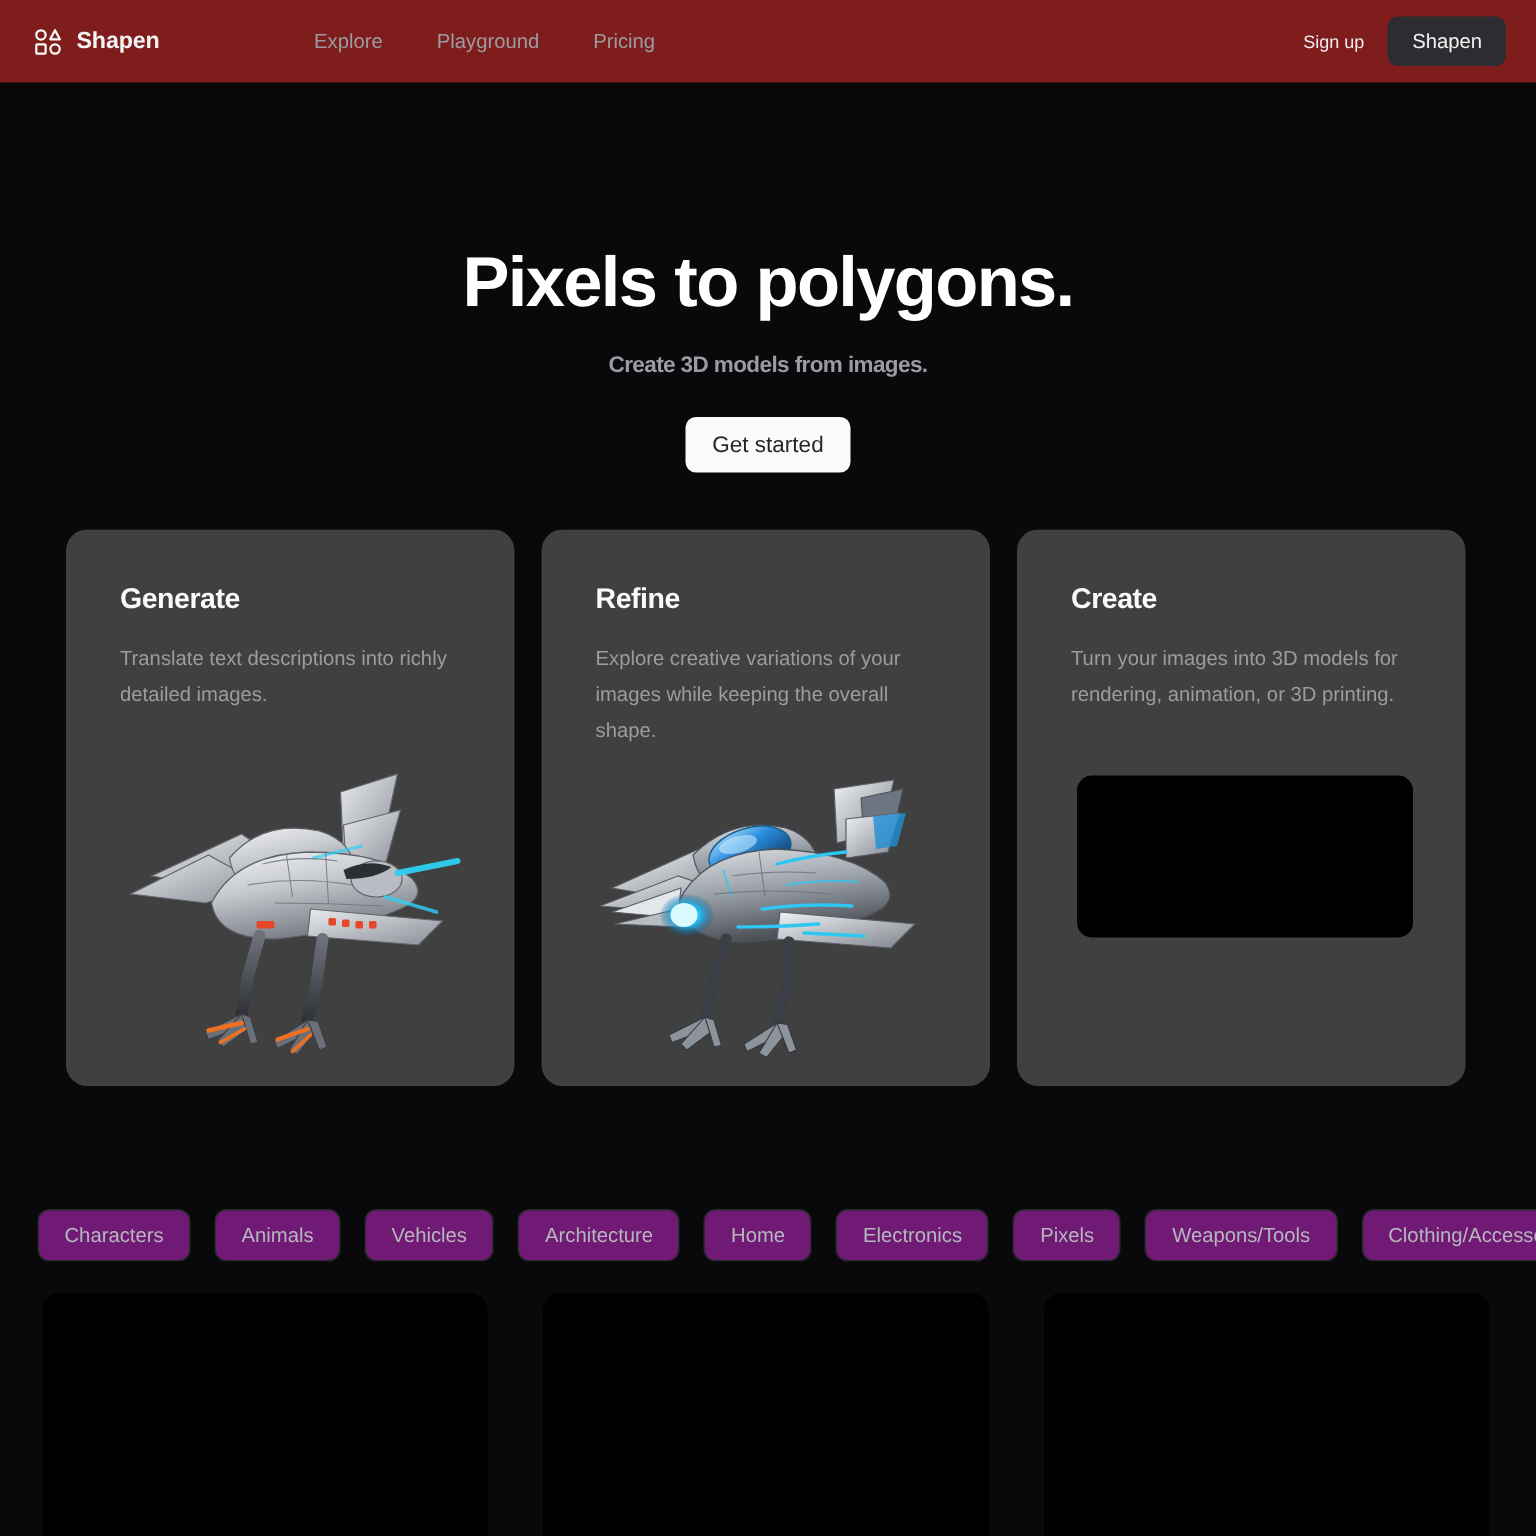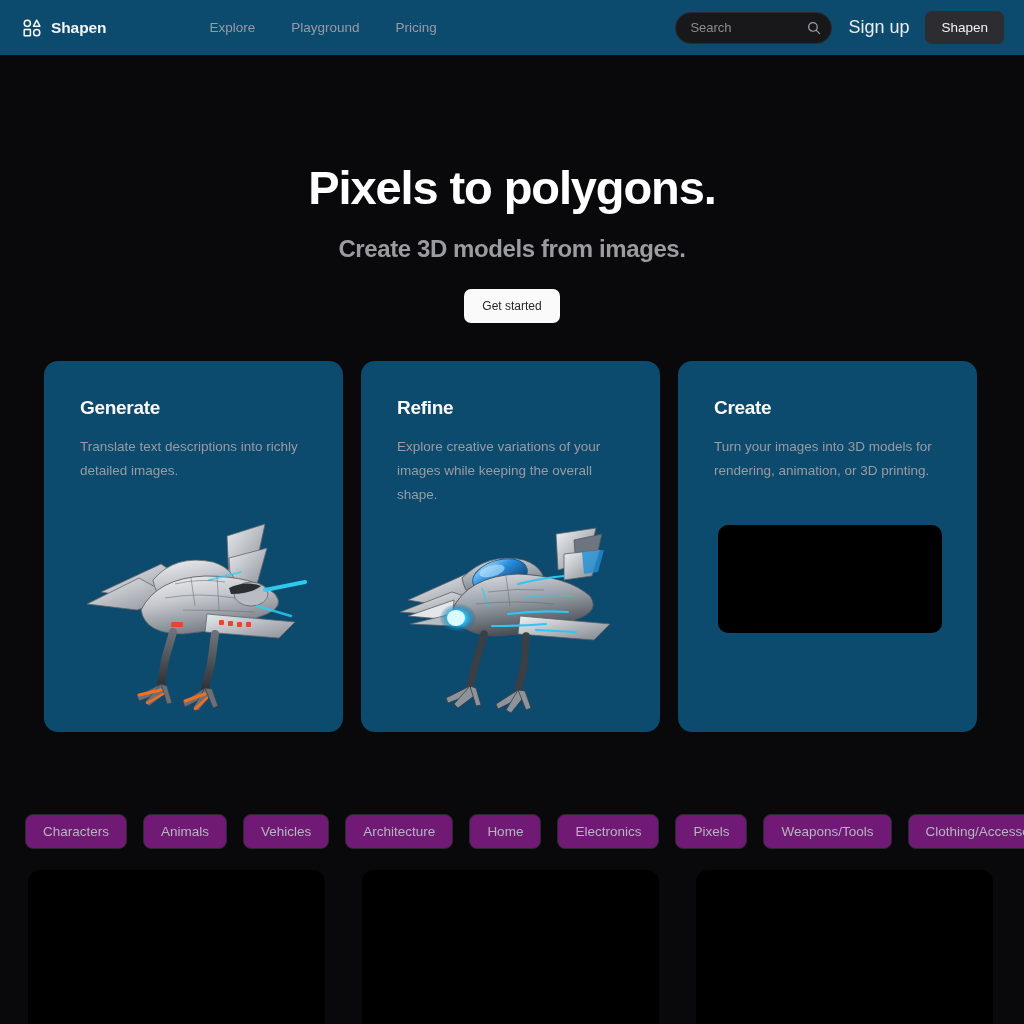--- a/index.html
+++ b/index.html
@@ -9,21 +9,21 @@
     overflow: hidden;
     background: #09090b;
     font-family: "Liberation Sans", sans-serif;
     -webkit-font-smoothing: antialiased;
   }
 
   
   .header {
     position: relative;
     height: 55px;
-    background: #0c4a6e;
+    background: #7f1d1d;
     display: flex;
     align-items: center;
     padding: 0 20px 0 20px;
   }
   .brand {
     display: flex;
     align-items: center;
     gap: 9px;
     margin-left: 2px;
   }
@@ -78,21 +78,21 @@
   .search-icon {
     position: absolute;
     right: 11px;
     top: 50%;
     transform: translateY(-50%);
     width: 14px; height: 14px;
     pointer-events: none;
   }
   .signup-link {
     color: #ededf0;
-    font-size: 18px;
+    font-size: 12px;
     text-decoration: none;
     cursor: pointer;
     white-space: nowrap;
     text-align: right;
   }
   .login-btn {
     background: #2d2d31;
     color: #f4f4f5;
     border: none;
     border-radius: 7px;
@@ -110,50 +110,50 @@
   }
   .hero-title {
     color: #ffffff;
     font-size: 47px;
     font-weight: 700;
     letter-spacing: -1.1px;
     line-height: 1.08;
   }
   .hero-sub {
     color: #9b9ba2;
-    font-size: 24px;
+    font-size: 15px;
     font-weight: 700;
     letter-spacing: -0.4px;
     margin-top: 21px;
   }
   .hero-cta {
     margin-top: 26px;
     background: #fafafa;
     color: #27272a;
     border: none;
     border-radius: 7px;
-    font-size: 12px;
+    font-size: 15px;
     font-family: "Liberation Sans", sans-serif;
     padding: 10px 18px;
     cursor: pointer;
   }
 
   
   .features {
     margin-top: 38px;
     padding-left: 44px;
     display: flex;
     gap: 18px;
     overflow: hidden;
   }
   .feature-card {
     flex: none;
     width: 299px;
     height: 371px;
-    background: #0c4a6e;
+    background: #404040;
     border-radius: 14px;
     padding: 36px 32px 0 36px;
     position: relative;
     overflow: hidden;
     cursor: pointer;
   }
   .feature-title {
     color: #fafafa;
     font-size: 19px;
     font-weight: 700;
@@ -245,27 +245,20 @@
     <span class="brand-name">Shapen</span>
   </div>
 
   <nav class="nav">
     <a class="nav-link">Explore</a>
     <a class="nav-link">Playground</a>
     <a class="nav-link">Pricing</a>
   </nav>
 
   <div class="header-right">
-    <div class="search-wrap">
-      <input class="search-input" type="text" placeholder="Search" style="">
-      <svg class="search-icon" viewBox="0 0 16 16">
-        <circle cx="6.8" cy="6.8" r="4.9" fill="none" stroke="#a1a1a8" stroke-width="1.4"></circle>
-        <line x1="10.5" y1="10.5" x2="14.4" y2="14.4" stroke="#a1a1a8" stroke-width="1.4" stroke-linecap="round"></line>
-      </svg>
-    </div>
     <a class="signup-link">Sign up</a>
     <button class="login-btn">Shapen</button>
   </div>
 </div>
 
 <section class="hero">
   <h1 class="hero-title">Pixels to polygons.</h1>
   <p class="hero-sub">Create 3D models from images.</p>
   <button class="hero-cta">Get started</button>
 </section>

